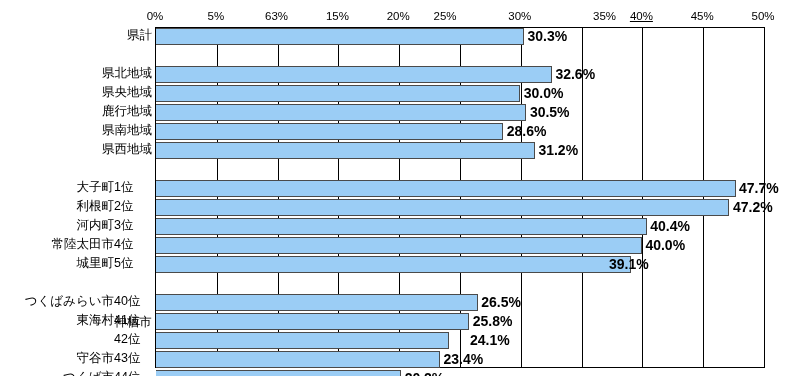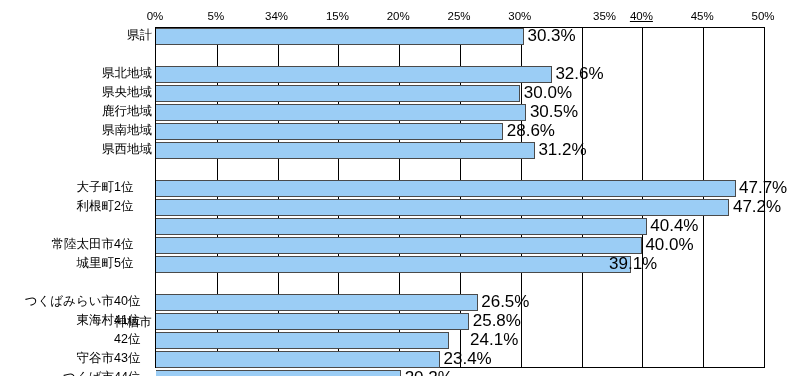--- a/index.html
+++ b/index.html
@@ -105,24 +105,25 @@
     border-top: 1.5px solid #4a4a4a;
     border-bottom: 1.5px solid #4a4a4a;
     border-right: 1.5px solid #4a4a4a;
     box-sizing: content-box;
     left: 0;
   }
   .bar-value {
     position: absolute;
     height: 18px;
     line-height: 18px;
-    font-size: 17px;
+    font-size: 14px;
     white-space: nowrap;
     color: #000;
     padding-left: 3px;
+    font-weight: bold;
   }
 </style>
 </head>
 <body>
 
 <div id="chart-root">
 
   <div class="cat-labels">
       <div class="cat-label" style="top: 27px;">
         <span class="cat-name">県計</span>
@@ -143,20 +144,24 @@
         <span class="cat-name">県西地域</span>
       </div>
       <div class="cat-label" style="top: 179px;">
         <span class="cat-name">大子町</span>
         <span class="cat-rank">1位</span>
       </div>
       <div class="cat-label" style="top: 198px;">
         <span class="cat-name">利根町</span>
         <span class="cat-rank">2位</span>
       </div>
+      <div class="cat-label" style="top: 217px;">
+        <span class="cat-name">河内町</span>
+        <span class="cat-rank">3位</span>
+      </div>
       <div class="cat-label" style="top: 236px;">
         <span class="cat-name">常陸太田市</span>
         <span class="cat-rank">4位</span>
       </div>
       <div class="cat-label" style="top: 255px;">
         <span class="cat-name">城里町</span>
         <span class="cat-rank">5位</span>
       </div>
       <div class="cat-label" style="top: 293px;">
         <span class="cat-name">つくばみらい市</span>
@@ -176,24 +181,24 @@
       </div>
       <div class="cat-label" style="top: 369px;">
         <span class="cat-name">つくば市</span>
         <span class="cat-rank">44位</span>
       </div>
     </div>
 
   <div class="axis-ticks">
       <div class="tick-label" style="left: 0px;">0%</div>
       <div class="tick-label" style="left: 60.8px;">5%</div>
-      <div class="tick-label" style="left: 121.6px;">34%</div>
+      <div class="tick-label" style="left: 121.6px;">63%</div>
       <div class="tick-label" style="left: 182.4px;">15%</div>
       <div class="tick-label" style="left: 243.2px;">20%</div>
-      <div class="tick-label" style="left: 304px;">25%</div>
+      <div class="tick-label" style="left: 290px;">25%</div>
       <div class="tick-label" style="left: 364.8px;">30%</div>
       <div class="tick-label" style="left: 425.6px; margin-left: 24px;">35%</div>
       <div class="tick-label" style="left: 486.4px; text-decoration: underline;">40%</div>
       <div class="tick-label" style="left: 547.2px;">45%</div>
       <div class="tick-label" style="left: 608px;">50%</div>
     </div>
 
   <div class="plot">
       <div class="gridline" style="left: 0px; background: transparent;"></div>
       <div class="gridline" style="left: 60.8px;"></div>

